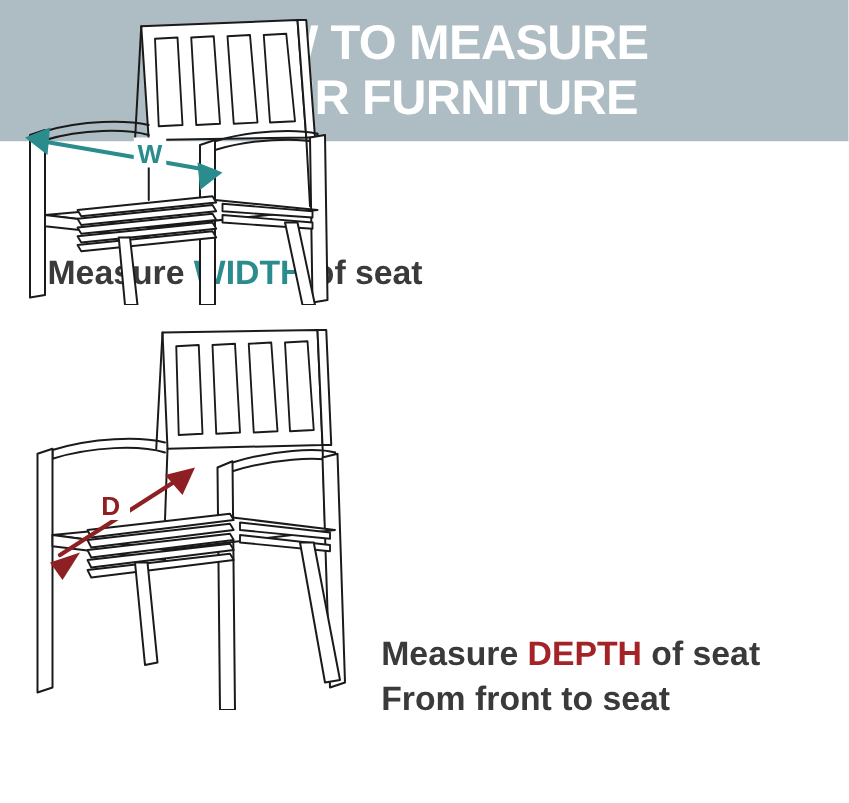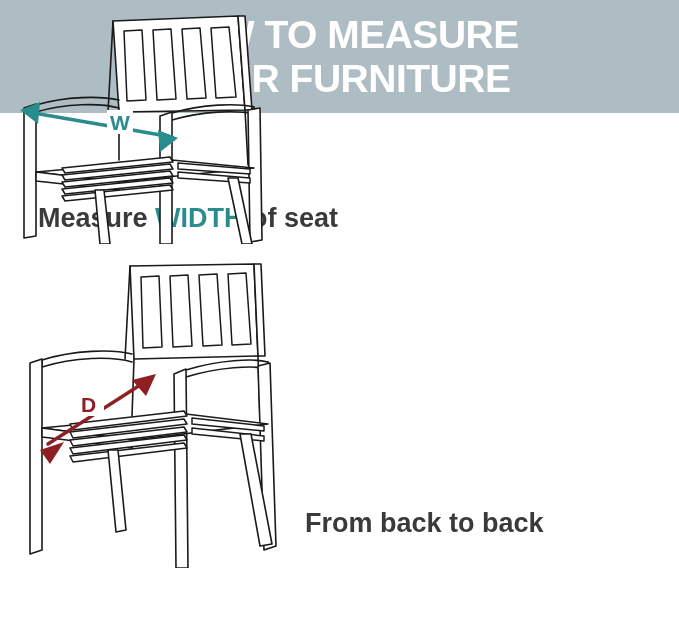--- a/index.html
+++ b/index.html
@@ -130,21 +130,22 @@
   <div id="header-band">
     <span class="header-line">HOW TO MEASURE</span>
     <span class="header-line">YOUR FURNITURE</span>
   </div>
 
   <div class="caption" id="caption-width">
     <span class="caption-line"><span>Measure </span><span class="kw-width">WIDTH</span><span> of seat</span></span>
   </div>
 
   <div class="caption" id="caption-depth">
-    <span class="caption-line">From back to back</span>
+    <span class="caption-line"><span>Measure </span><span class="kw-depth">DEPTH</span><span> of seat</span></span>
+    <span class="caption-line">From front to seat</span>
   </div>
 
   <div id="chair-width-wrap">
     <svg class="chair-svg" width="281" height="244" viewBox="0 0 281 244">
 
       <g>
         <polygon class="panel" points="113,21 238,16 245,110 119,112"></polygon>
         <polygon class="panel" points="238,16 245,16 252,110 245,110"></polygon>
 
         <polygon class="slat" points="124,31 142,30 146,100 127,101"></polygon>

